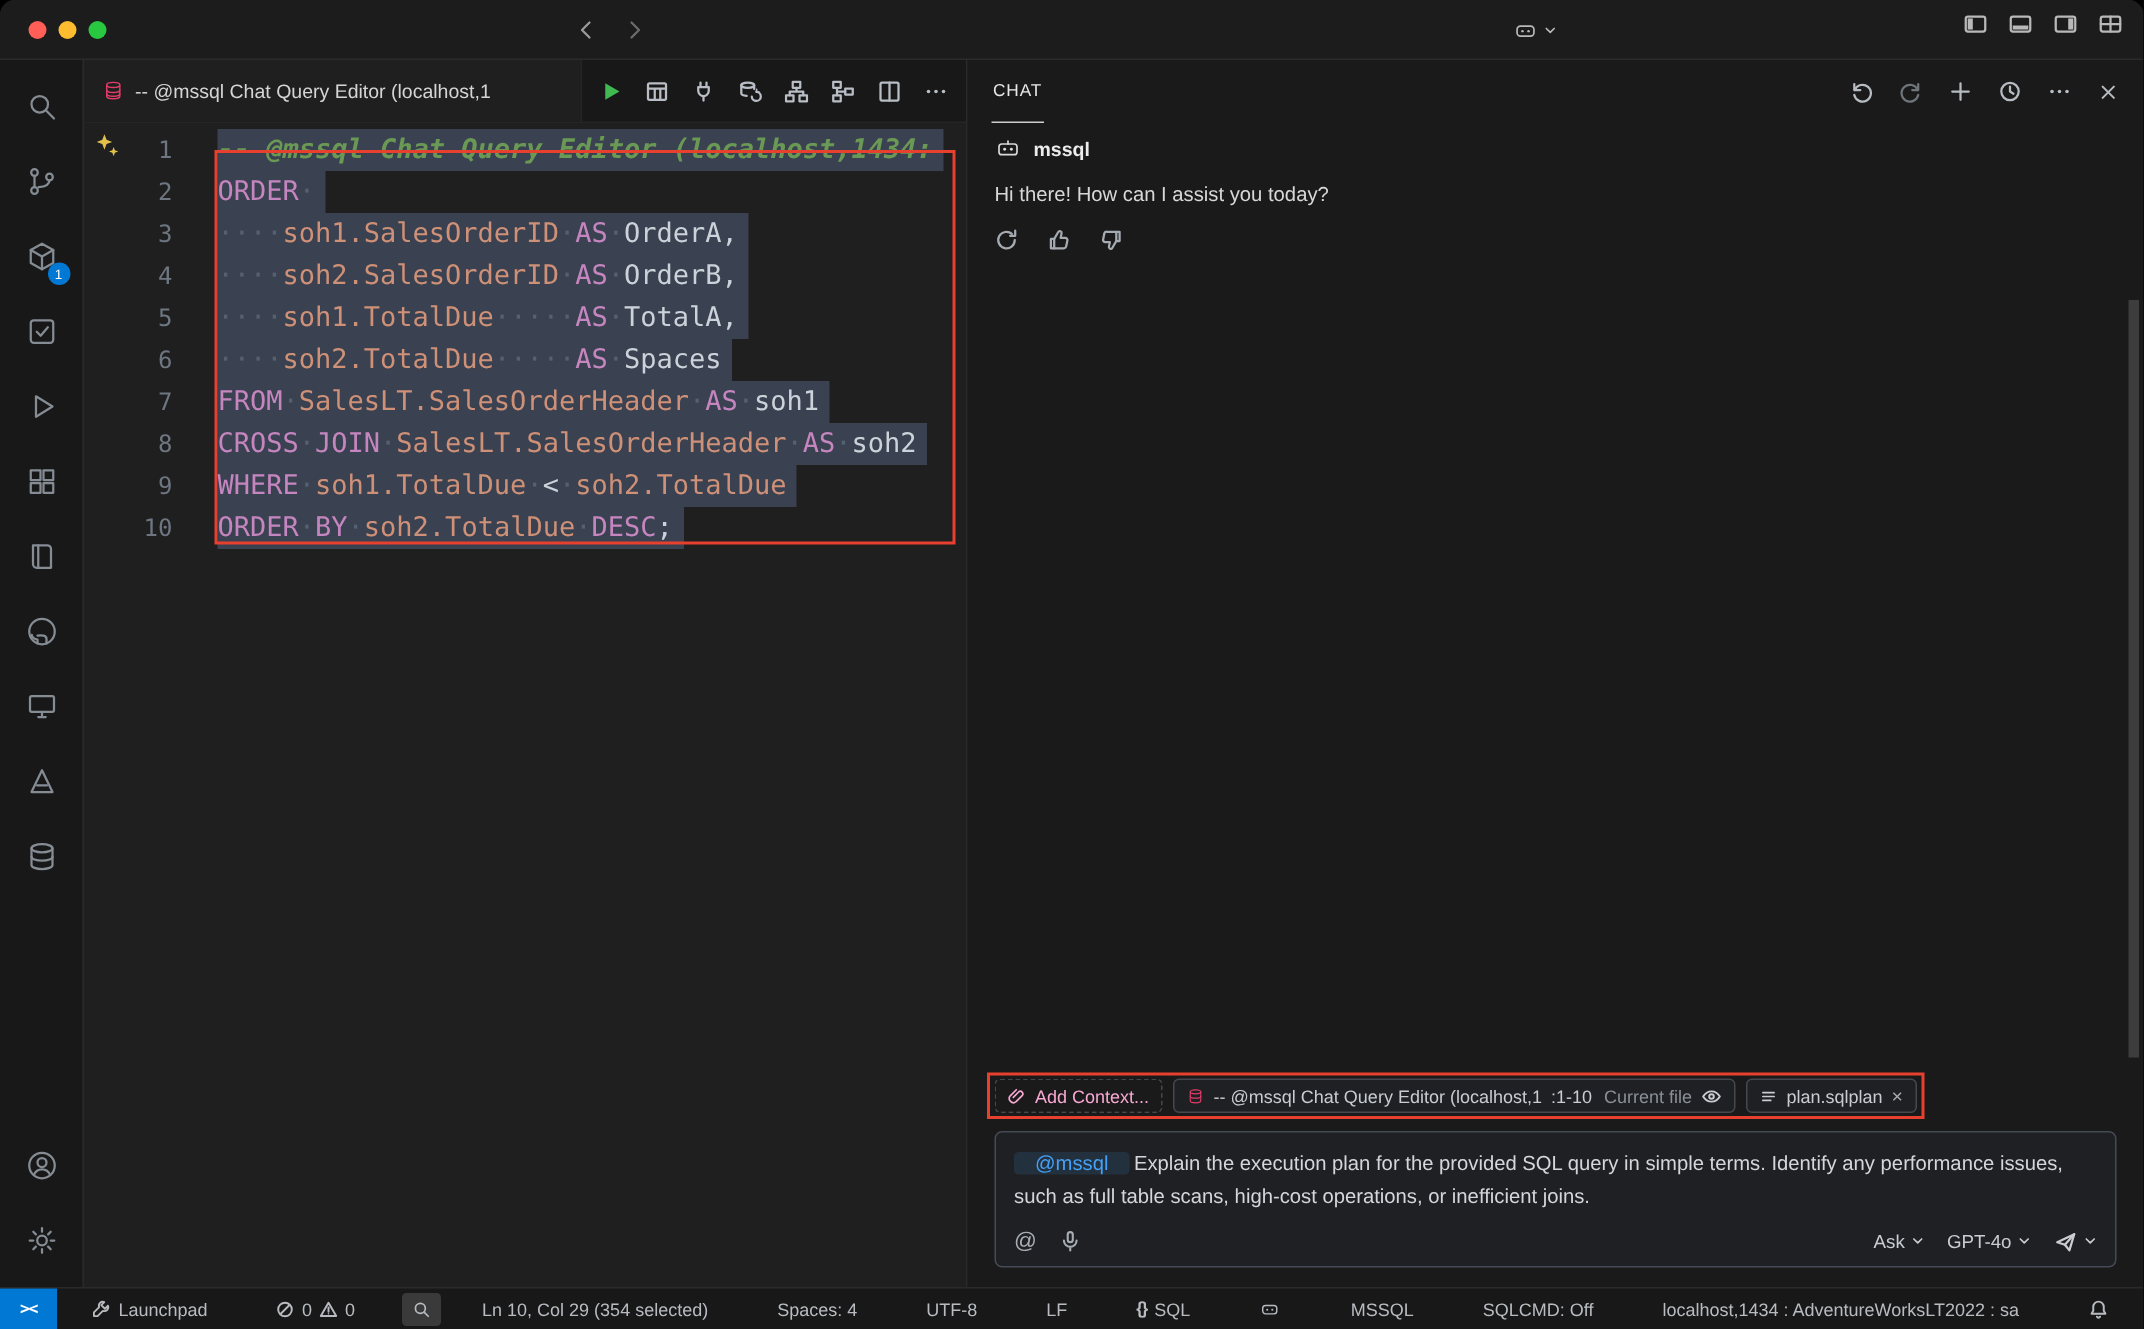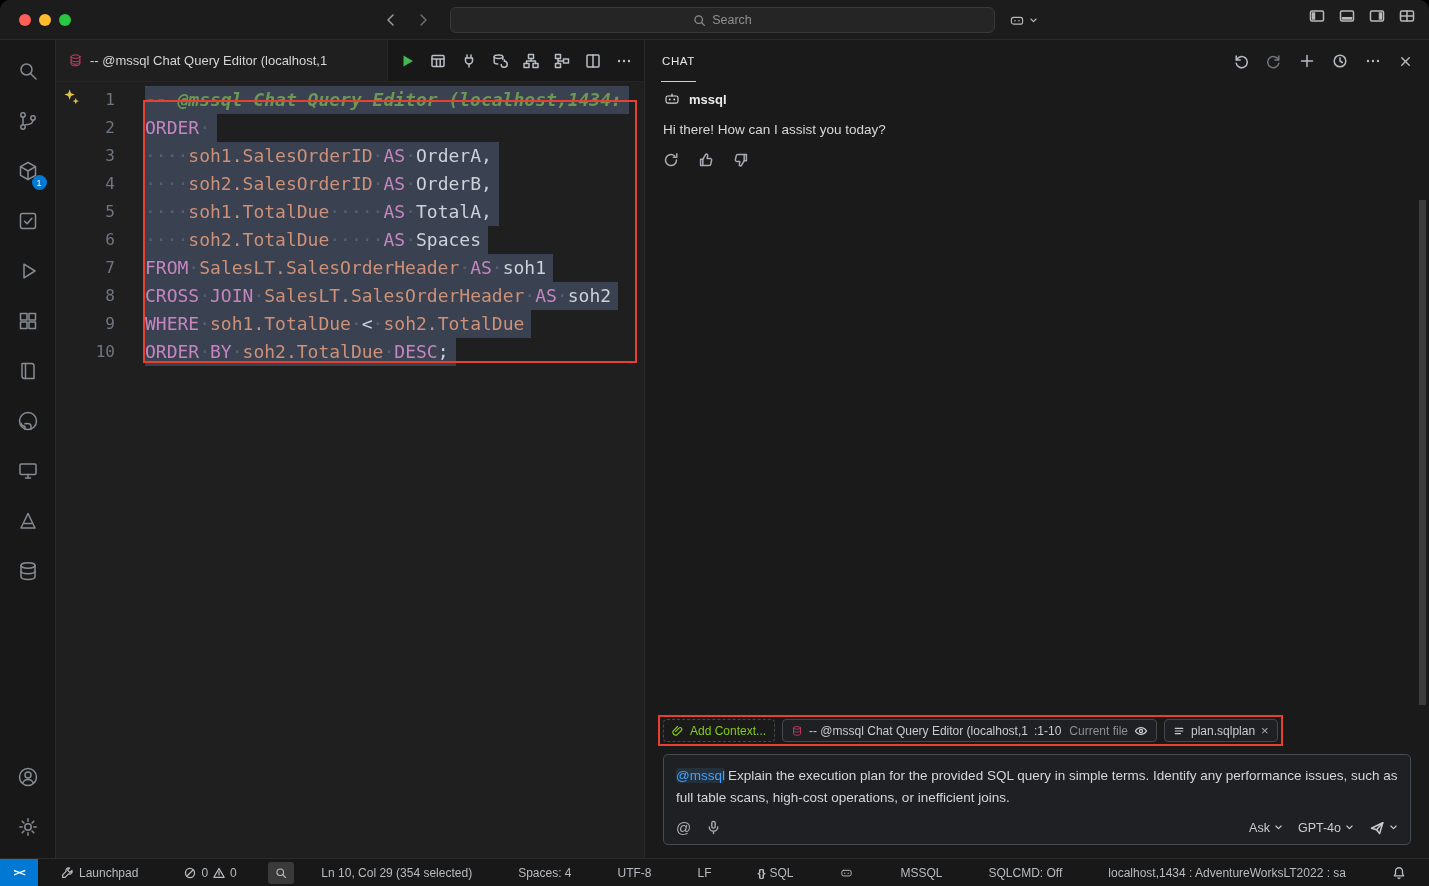--- a/index.html
+++ b/index.html
@@ -77,28 +77,28 @@
   .msg-head{ display:flex; align-items:center; gap:8px; color:#ececec; font-weight:bold; font-size:13px; margin-top:2px; }
   .msg-text{ margin-top:14px; font-size:13.5px; color:#d8d8d8; }
   .msg-actions{ margin-top:15px; display:flex; align-items:center; gap:19px; color:#a6abb2; }
   .chat-scrollbar{ position:absolute; right:3px; top:118px; width:7px; height:505px; background:rgba(130,130,130,.35); }
 
   .chat-input-area{ flex:none; padding:0 18px 13px; }
   .chips-row{ display:inline-flex; align-items:center; gap:7px; position:relative; padding:4px 5px; margin-left:-5px; }
   .chips-annotation{ inset:0; }
   .chip{ height:23px; display:flex; align-items:center; gap:6px; padding:0 8px; border-radius:4px;
     border:1px solid #45494f; background:#1e2023; font-size:12px; color:#c8ccd1; white-space:nowrap; cursor:pointer; }
-  .chip.dashed{ border-style:dashed; color:#84cc16; background:transparent;justify-content:flex-end; }
+  .chip.dashed{ border-style:dashed; color:#f9a8d4; background:transparent;justify-content:flex-end; }
   .chip .note{ color:#8a9097; margin-left:2px; }
   .chip .close{ color:#aaa; font-size:13px; line-height:1; }
   .chip .range{ color:#c8ccd1; }
 
   .input-box{ margin-top:8px; border:1px solid #454b54; border-radius:5px; background:#1e2023; padding:10px 12px 8px; }
   .input-text{ font-size:13.5px; line-height:1.62; color:#d3d6da; }
-  .mention{ color:var(--c-mention,#45a1f7); background:rgba(69,161,247,.13); border-radius:3px; padding:0 0; margin-right:3px; }
+  .mention{ color:var(--c-mention,#45a1f7); background:rgba(69,161,247,.13); border-radius:3px; padding:0 14px; margin-right:3px; }
   .input-controls{ display:flex; align-items:center; margin-top:10px; color:#a8adb4; gap:15px; }
   .input-controls .grow{ flex:1; }
   .dropdown{ display:flex; align-items:center; gap:4px; font-size:12.5px; color:#c9cdd2; cursor:pointer; }
   .at-glyph{ font-size:15px; color:#a8adb4; }
 
   
   .statusbar{ height:28px; flex:none; background:#181818; border-top:1px solid #2a2a2a; display:flex; align-items:center;
     font-size:12px; color:#b8bcc1; }
   .sb-item{ display:flex; align-items:center; gap:5px; padding:0 23px; height:100%; cursor:pointer; white-space:nowrap; }
   .sb-remote{ width:38px; padding:0; justify-content:center; background:var(--c-remote,#0078d4); color:#fff;
@@ -125,29 +125,20 @@
         <svg class="st" width="16" height="16" viewBox="0 0 16 16">
             <path d="M10 3L5 8l5 5"></path>
             <path d="M5 8h9" stroke-width="0"></path>
           </svg>
       </span>
       <span class="icon fwd">
         <svg class="st" width="16" height="16" viewBox="0 0 16 16">
             <path d="M6 3l5 5-5 5"></path>
           </svg>
       </span>
-    </div>
-    <div class="search-box">
-      <span class="icon">
-        <svg class="st" width="13" height="13" viewBox="0 0 16 16">
-            <circle cx="7" cy="7" r="4.6"></circle>
-            <path d="M10.5 10.5L14 14"></path>
-          </svg>
-      </span>
-      <span>Search</span>
     </div>
     <div class="copilot-menu">
       <span class="icon">
         <svg class="st" width="18" height="18" viewBox="0 0 24 24">
             <rect x="4.5" y="8.5" width="15" height="9" rx="3"></rect>
             <circle cx="9.3" cy="13" r="1.1" fill="currentColor" stroke="none"></circle>
             <circle cx="14.7" cy="13" r="1.1" fill="currentColor" stroke="none"></circle>
           </svg>
       </span>
       <span class="icon">

